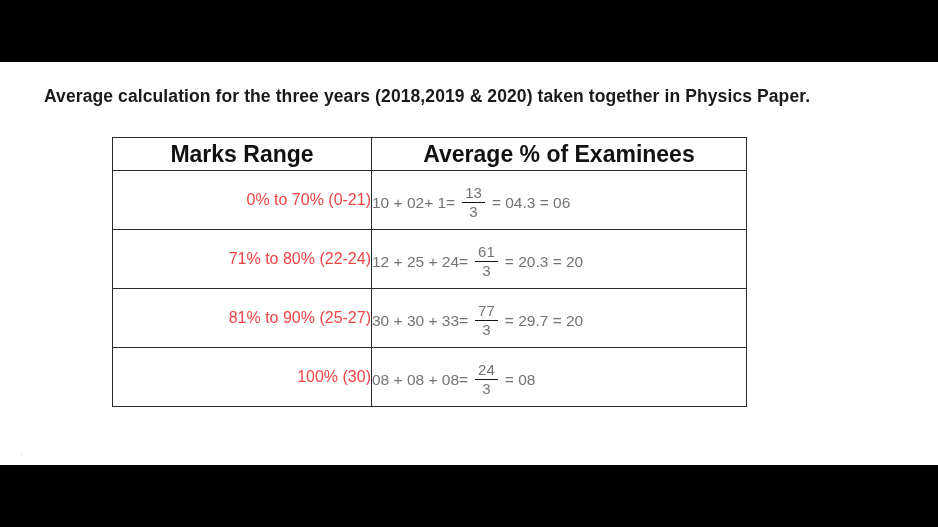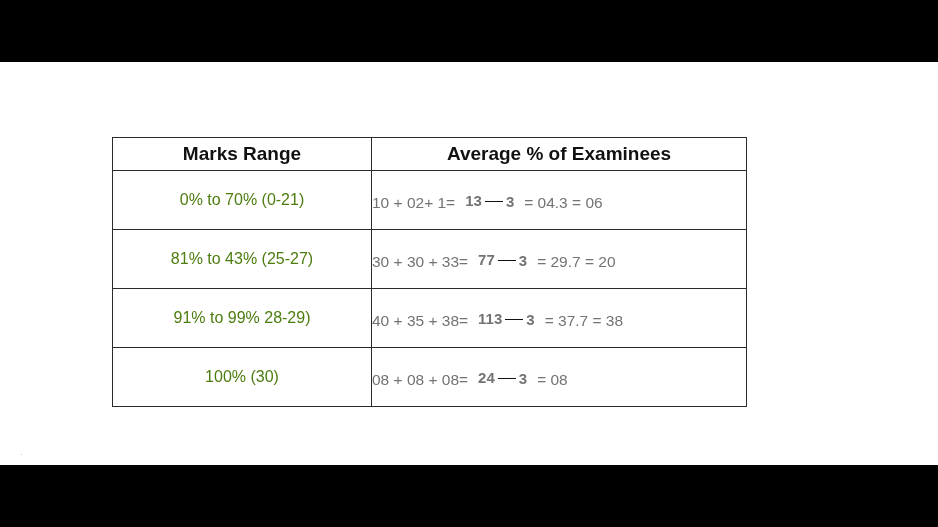--- a/index.html
+++ b/index.html
@@ -52,56 +52,56 @@
     border: 1px solid #2b2b2b;
     padding: 0;
     vertical-align: middle;
   }
   .col-range { width: 258px; }
   .col-avg { width: 374px; }
 
   .head-cell {
     height: 32px;
     text-align: center;
-    font-size: 19px;
+    font-size: 23px;
     font-weight: bold;
     color: #111111;
   }
   .range-cell {
     height: 58px;
     padding-left: 12px;
     font-size: 16px;
-    color: #4d7c0f;
-    text-align: center;
+    color: #ef4444;
+    text-align: right;
   }
   .avg-cell {
     height: 58px;
     padding-left: 14px;
     font-size: 15.5px;
     color: #737373;
     text-align: left;
   }
   .expr {
     display: inline-flex;
     align-items: center;
     gap: 5px;
     white-space: nowrap;
     line-height: 1;
     padding-top: 6px;
   }
   .frac {
     display: inline-flex;
+    flex-direction: column;
     align-items: center;
     justify-content: center;
     line-height: 1.05;
     vertical-align: middle;
     margin: 0 2px;
     position: relative;
     top: -1px;
-    font-weight: bold;
   }
   .frac .num {
     font-size: 15px;
     padding: 0 3px 1px 3px;
   }
   .frac .bar {
     width: 100%;
     min-width: 18px;
     height: 1px;
     background: #111111;
@@ -117,20 +117,21 @@
     font-size: 9px;
     color: #bdbdbd;
   }
 </style>
 </head>
 <body>
 
 <div class="slide-frame">
   <div class="slide-canvas">
 
+    <div class="slide-title">Average calculation for the three years (2018,2019 &amp; 2020) taken together in Physics Paper.</div>
 
     <table class="calc-table">
       <thead>
         <tr>
           <th class="head-cell col-range">Marks Range</th>
           <th class="head-cell col-avg">Average % of Examinees</th>
         </tr>
       </thead>
       <tbody>
         <tr>
@@ -141,44 +142,44 @@
               <span class="frac">
                 <span class="num">13</span>
                 <span class="bar"></span>
                 <span class="den">3</span>
               </span>
               <span>= 04.3 = 06</span>
             </span>
           </td>
         </tr>
         <tr>
-          <td class="range-cell">81% to 43% (25-27)</td>
+          <td class="range-cell">71% to 80% (22-24)</td>
+          <td class="avg-cell">
+            <span class="expr">
+              <span>12 + 25 + 24=</span>
+              <span class="frac">
+                <span class="num">61</span>
+                <span class="bar"></span>
+                <span class="den">3</span>
+              </span>
+              <span>= 20.3 = 20</span>
+            </span>
+          </td>
+        </tr>
+        <tr>
+          <td class="range-cell">81% to 90% (25-27)</td>
           <td class="avg-cell">
             <span class="expr">
               <span>30 + 30 + 33=</span>
               <span class="frac">
                 <span class="num">77</span>
                 <span class="bar"></span>
                 <span class="den">3</span>
               </span>
               <span>= 29.7 = 20</span>
-            </span>
-          </td>
-        </tr>
-        <tr>
-          <td class="range-cell">91% to 99% 28-29)</td>
-          <td class="avg-cell">
-            <span class="expr">
-              <span>40 + 35 + 38=</span>
-              <span class="frac">
-                <span class="num">113</span>
-                <span class="bar"></span>
-                <span class="den">3</span>
-              </span>
-              <span>= 37.7 = 38</span>
             </span>
           </td>
         </tr>
         <tr>
           <td class="range-cell">100%  (30)</td>
           <td class="avg-cell">
             <span class="expr">
               <span>08 + 08 + 08=</span>
               <span class="frac">
                 <span class="num">24</span>

